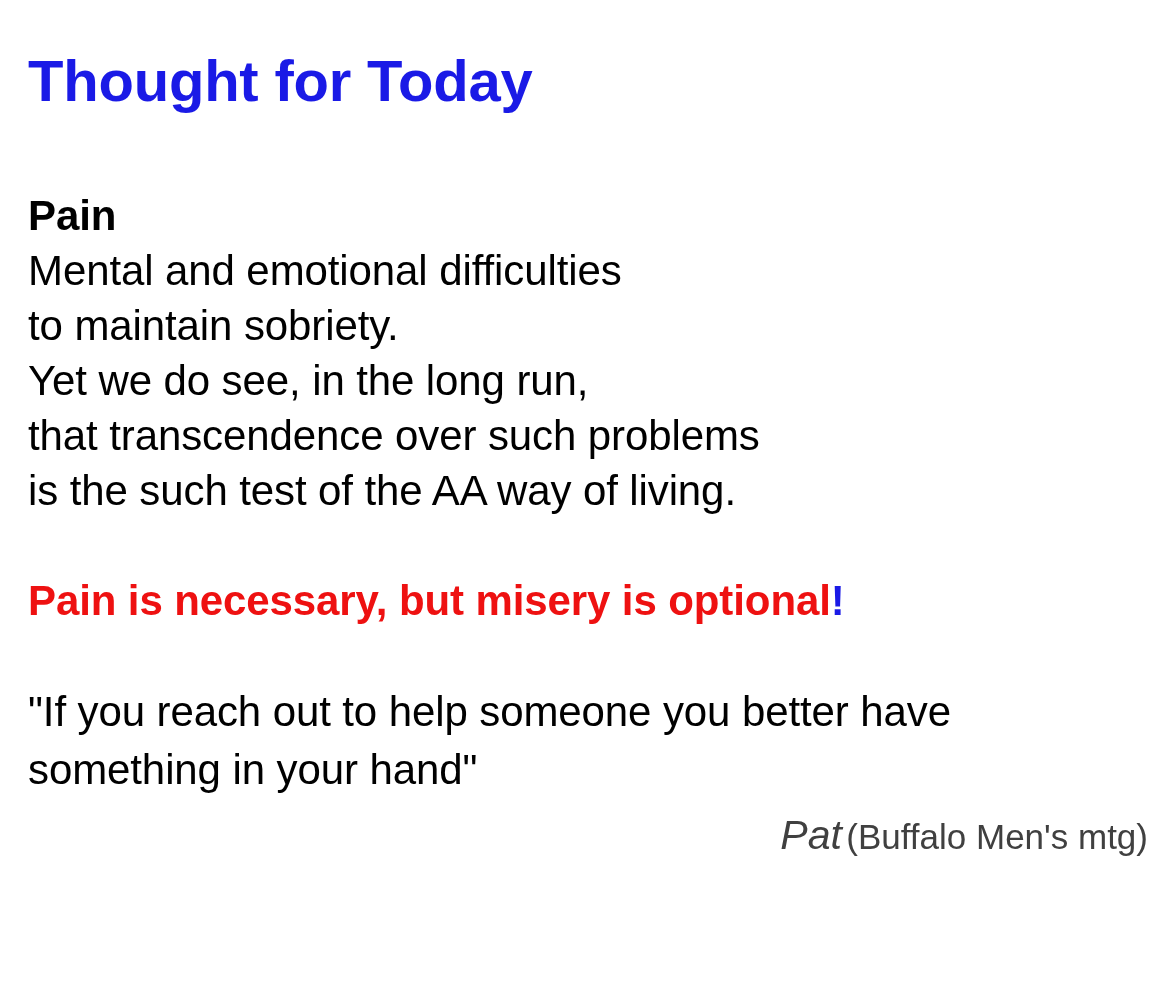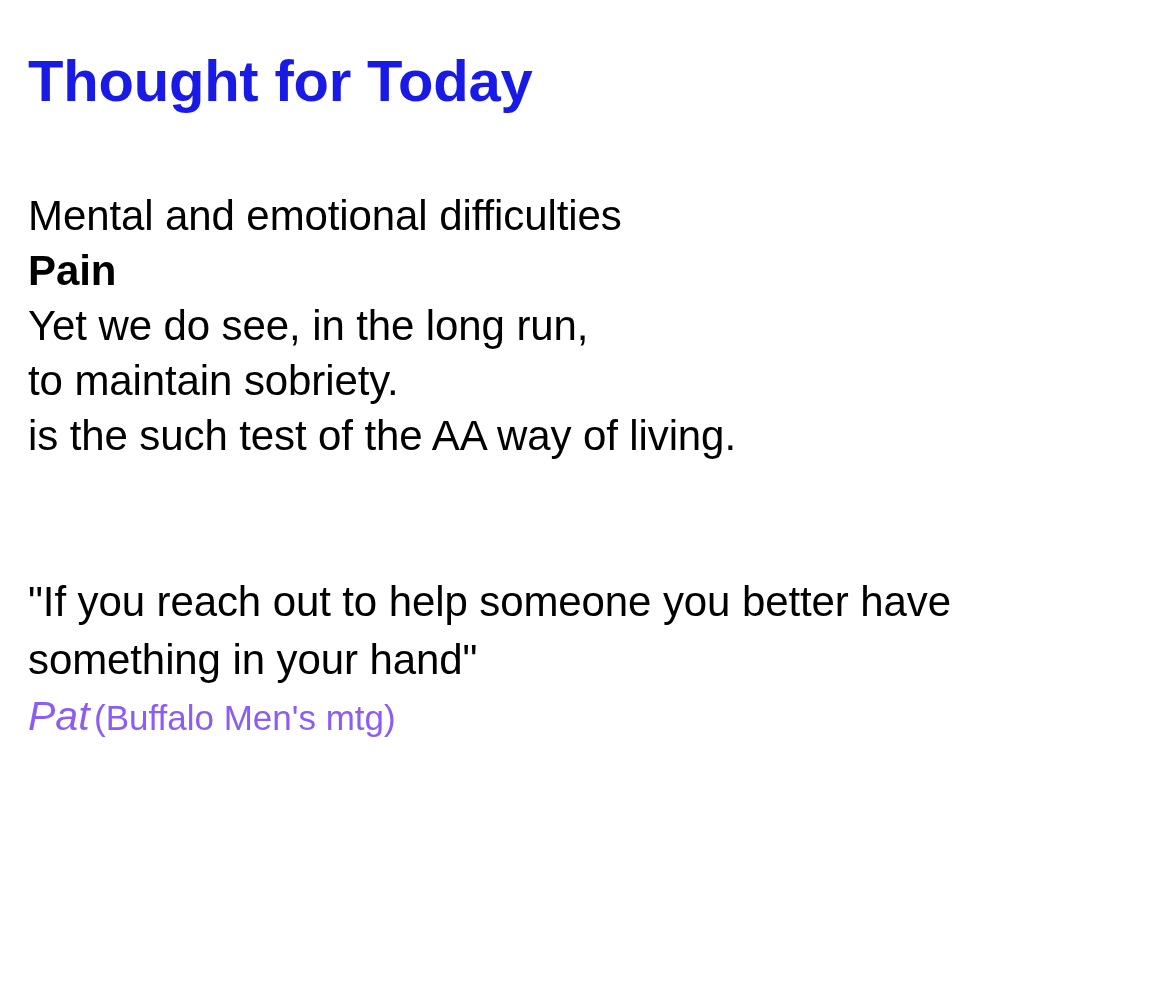--- a/index.html
+++ b/index.html
@@ -81,56 +81,61 @@
   .quote-line {
     font-size: 42px;
     line-height: 58px;
     color: #000000;
     white-space: nowrap;
     letter-spacing: -0.1px;
   }
 
   
   .attribution {
-    line-height: 55px;
-    color: #8b5cf6;
+    line-height: 72px;
+    color: #404040;
     white-space: nowrap;
+    text-align: right;
   }
   .attribution .who {
     font-size: 41px;
     font-style: italic;
   }
   .attribution .where {
     font-size: 35px;
     font-style: normal;
   }
 </style>
 </head>
 <body>
 
 <div class="page">
 
   <h1 class="slide-title">Thought for Today</h1>
 
   <div class="body-block">
 
+    <div class="line bold">Pain</div>
+
     <div class="line">Mental and emotional difficulties</div>
 
-    <div class="line bold">Pain</div>
 
+    <div class="line">to maintain sobriety.</div>
 
     <div class="line">Yet we do see, in the long run,</div>
 
-    <div class="line">to maintain sobriety.</div>
-
+    <div class="line">that transcendence over such problems</div>
 
     <div class="line">is the such test of the AA way of living.</div>
 
     <div class="spacer"></div>
 
+    <div class="emphasis-line">
+      <span>Pain is necessary, but misery is optional</span><span class="bang">!</span>
+    </div>
 
     <div class="spacer"></div>
 
     <div class="quote-line">"If you reach out to help someone you better have</div>
 
     <div class="quote-line">something in your hand"</div>
 
     <div class="attribution">
       <span class="who">Pat</span><span> </span><span class="where">(Buffalo Men's mtg)</span>
     </div>

